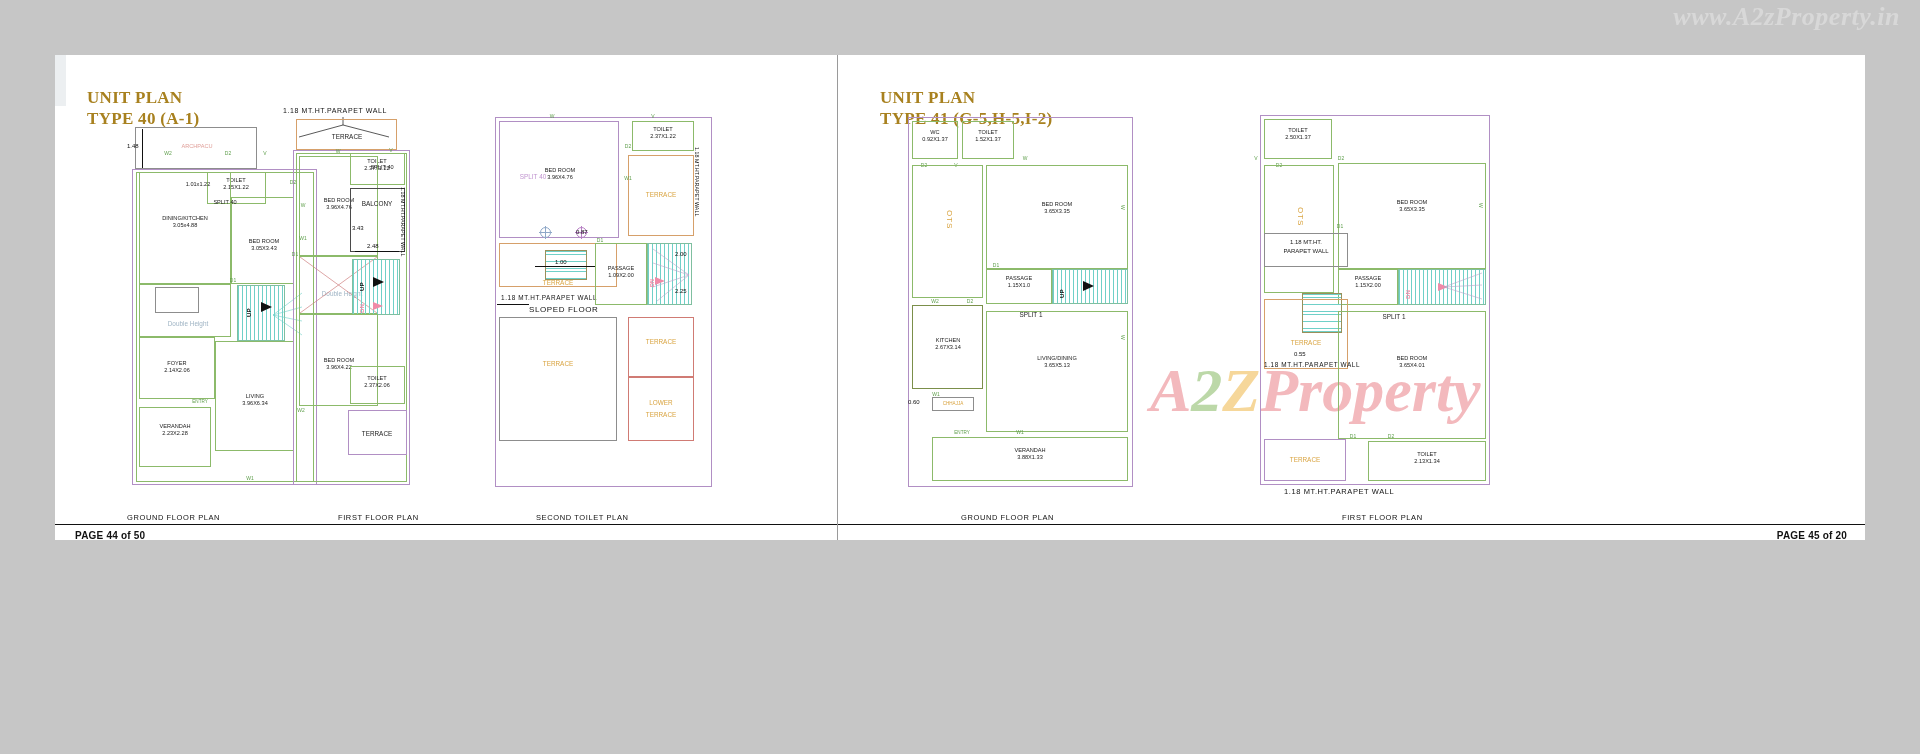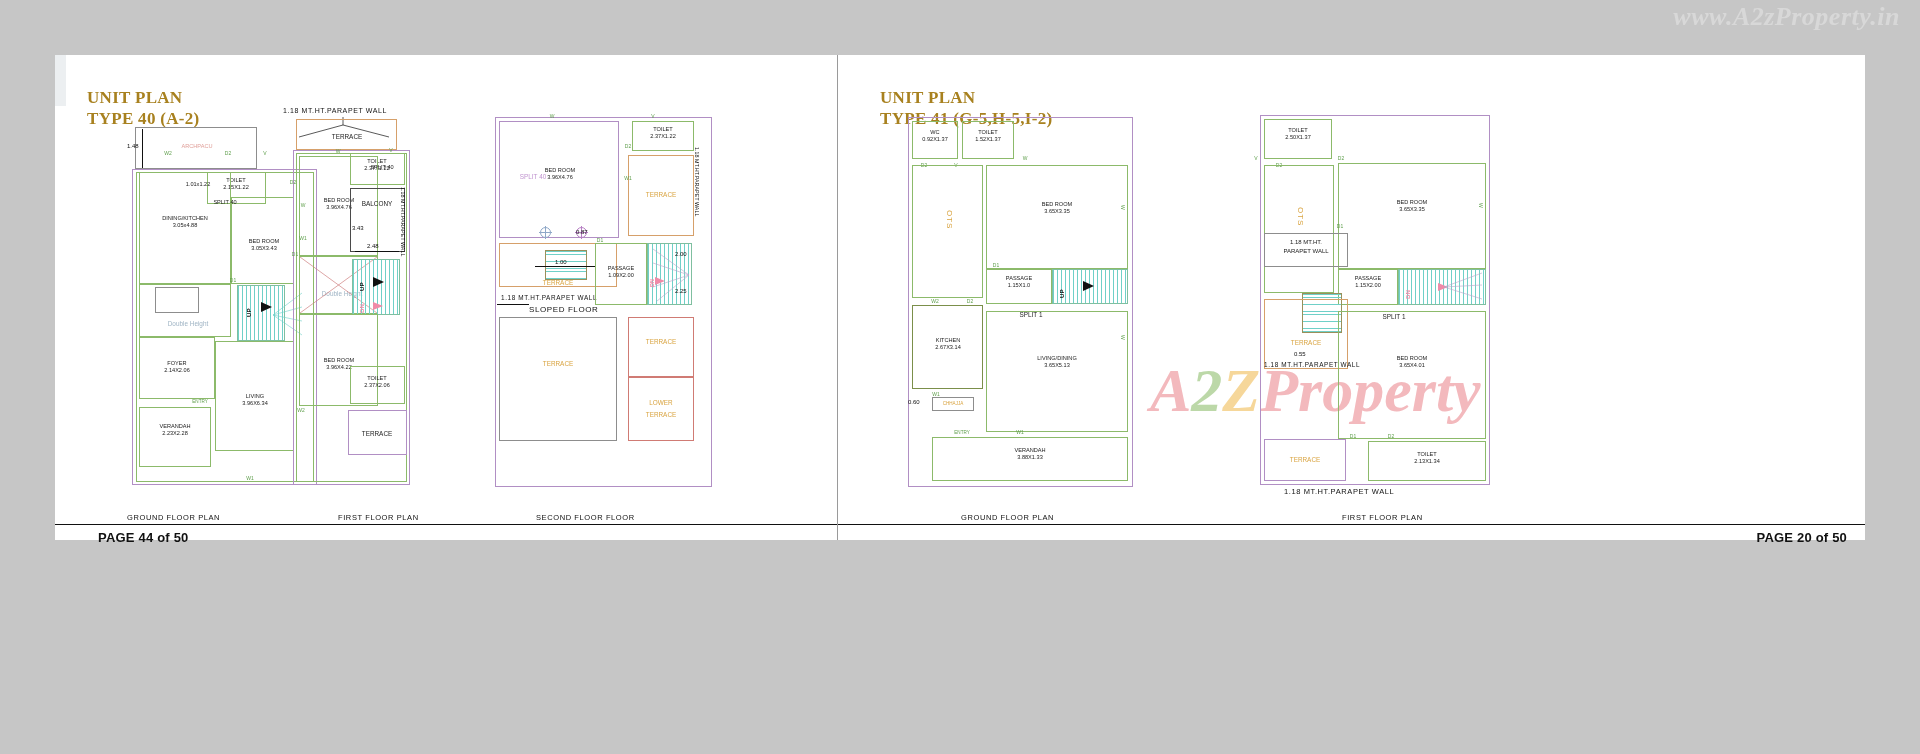--- a/index.html
+++ b/index.html
@@ -5,21 +5,21 @@
   html,body{margin:0;padding:0;background:#c6c6c6;}
   body{width:1920px;height:754px;font-family:"Liberation Sans",sans-serif;overflow:hidden;}
   .sheet{position:absolute;left:55px;top:55px;width:1810px;height:485px;background:#ffffff;}
   .page-divider{position:absolute;left:782px;top:0;width:1px;height:485px;background:#9a9a9a;}
   .page{position:absolute;top:0;height:485px;}
   .page-left{left:0;width:782px;}
   .page-right{left:783px;width:1027px;}
   .footer-rule{position:absolute;left:0;top:469px;width:100%;height:1px;background:#111;}
   .title{position:absolute;font-family:"Liberation Serif",serif;font-weight:bold;color:#a8811f;
          font-size:17px;line-height:21px;letter-spacing:.3px;white-space:pre;}
-  .pagenum{position:absolute;font-size:13px;font-weight:bold;color:#111;letter-spacing:.2px;margin-left:23px;}
+  .pagenum{position:absolute;font-size:10px;font-weight:bold;color:#111;letter-spacing:.2px;}
   .caption{position:absolute;font-size:7.5px;color:#111;letter-spacing:.6px;white-space:nowrap;}
   .plan{position:absolute;}
   .wall{position:absolute;box-sizing:border-box;}
   .w-purple{border:1.1px solid #b18fc4;}
   .w-green{border:1px solid #8cba6a;}
   .w-olive{border:1px solid #7b8f4a;}
   .w-tan{border:1px solid #d6a06a;}
   .w-gray{border:1px solid #8d8d8d;}
   .w-dark{border:1px solid #4a4a4a;}
   .w-red{border:1px solid #d07b74;}
@@ -69,27 +69,27 @@
 
 <div class="sheet">
 
   <div class="wmark-mid">
     <span class="wm-a">A</span><span class="wm-2">2</span><span class="wm-z">Z</span><span class="wm-rest">Property</span>
   </div>
 
   <div class="page-divider"></div>
 
   <div class="page page-left">
-    <div class="title" style="left:32px;top:32px;"><span>UNIT PLAN</span><br><span>TYPE 40 (A-2)</span></div>
+    <div class="title" style="left:32px;top:32px;"><span>UNIT PLAN</span><br><span>TYPE 40 (A-1)</span></div>
     <div class="footer-rule"></div>
     <div class="pagenum" style="left:20px;top:475px;">PAGE 44 of 50</div>
 
     <div class="caption" style="left:72px;top:458px;">GROUND FLOOR PLAN</div>
     <div class="caption" style="left:283px;top:458px;">FIRST FLOOR PLAN</div>
-    <div class="caption" style="left:481px;top:458px;">SECOND FLOOR FLOOR</div>
+    <div class="caption" style="left:481px;top:458px;">SECOND TOILET PLAN</div>
 
     <div class="plan">
 
       <div class="wall w-gray" style="left:80px;top:72px;width:122px;height:42px;"></div>
       <div class="lbl lbl-rd" style="left:142px;top:88px;">ARCHPACU</div>
       <div class="dim-v" style="left:87px;top:74px;height:39px;"></div>
       <div class="dimtxt" style="left:72px;top:88px;">1.48</div>
 
       <div class="wall w-purple" style="left:77px;top:114px;width:185px;height:316px;"></div>
 
@@ -262,21 +262,21 @@
       <div class="lbl big lbl-or" style="left:606px;top:283px;">TERRACE</div>
 
       <div class="wall w-red" style="left:573px;top:322px;width:66px;height:64px;"></div>
       <div class="lbl big lbl-or" style="left:606px;top:342px;line-height:12px;">LOWER<br>TERRACE</div>
     </div>
   </div>
 
   <div class="page page-right">
     <div class="title" style="left:42px;top:32px;"><span>UNIT PLAN</span><br><span>TYPE 41 (G-5,H-5,I-2)</span></div>
     <div class="footer-rule"></div>
-    <div class="pagenum" style="right:18px;top:475px;">PAGE 20 of 50</div>
+    <div class="pagenum" style="right:18px;top:475px;">PAGE 45 of 20</div>
 
     <div class="caption" style="left:123px;top:458px;">GROUND FLOOR PLAN</div>
     <div class="caption" style="left:504px;top:458px;">FIRST FLOOR PLAN</div>
 
     <div class="plan">
       <div class="wall w-purple" style="left:70px;top:62px;width:225px;height:370px;"></div>
 
       <div class="wall w-green" style="left:74px;top:66px;width:46px;height:38px;"></div>
       <div class="lbl" style="left:97px;top:74px;"><span>WC</span><br><span>0.92X1.37</span></div>
 

